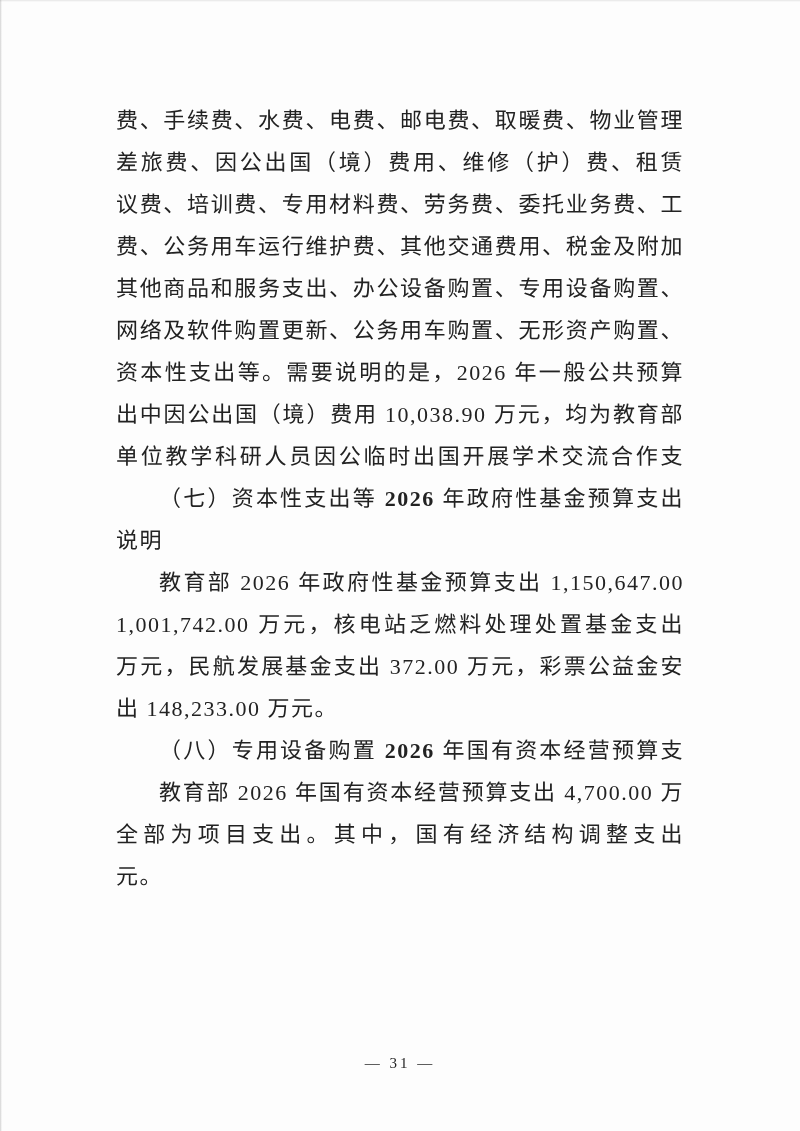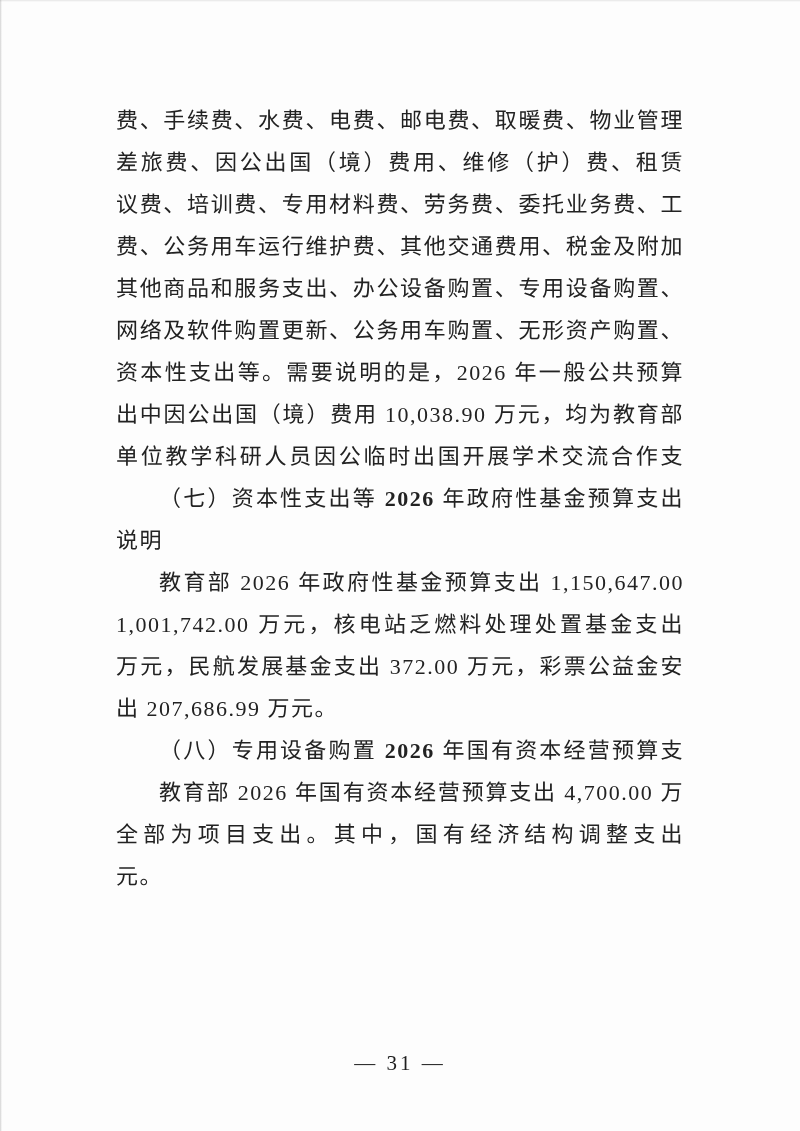--- a/index.html
+++ b/index.html
@@ -61,21 +61,21 @@
     font-weight: bold;
   }
   .pagenum {
     position: absolute;
     left: 0;
     top: 1042px;
     width: 100%;
     height: 42px;
     line-height: 42px;
     text-align: center;
-    font-size: 21px;
+    font-size: 15px;
     letter-spacing: 3px;
     color: #1e1e1e;
   }
 </style>
 </head>
 <body>
 
 <div class="page">
 
   <div class="content">
@@ -91,21 +91,21 @@
     <div class="line just">单位教学科研人员因公临时出国开展学术交流合作支出，按</div>
 
     <div class="line just indent">
       <span>（七）资本性支出等 </span><span class="year-bold">2026</span><span> 年政府性基金预算支出情况的</span>
     </div>
     <div class="line short">说明</div>
 
     <div class="line just indent">教育部 2026 年政府性基金预算支出 1,150,647.00 万元，</div>
     <div class="line just">1,001,742.00 万元，核电站乏燃料处理处置基金支出 300.00</div>
     <div class="line just">万元，民航发展基金支出 372.00 万元，彩票公益金安排的支</div>
-    <div class="line short">出 207,686.99 万元。</div>
+    <div class="line short">出 148,233.00 万元。</div>
 
     <div class="line just indent">
       <span>（八）专用设备购置 </span><span class="year-bold">2026</span><span> 年国有资本经营预算支出情况</span>
     </div>
 
     <div class="line just indent">教育部 2026 年国有资本经营预算支出 4,700.00 万元，</div>
     <div class="line just">全部为项目支出。其中，国有经济结构调整支出 4,700.00 万</div>
     <div class="line short">元。</div>
 
   </div>

